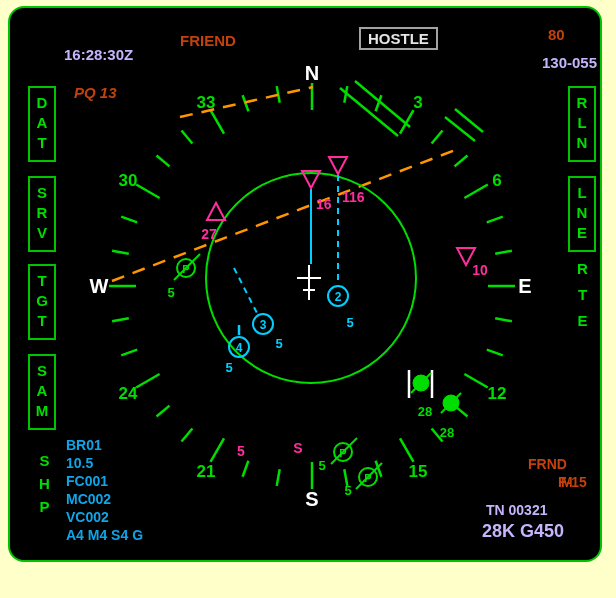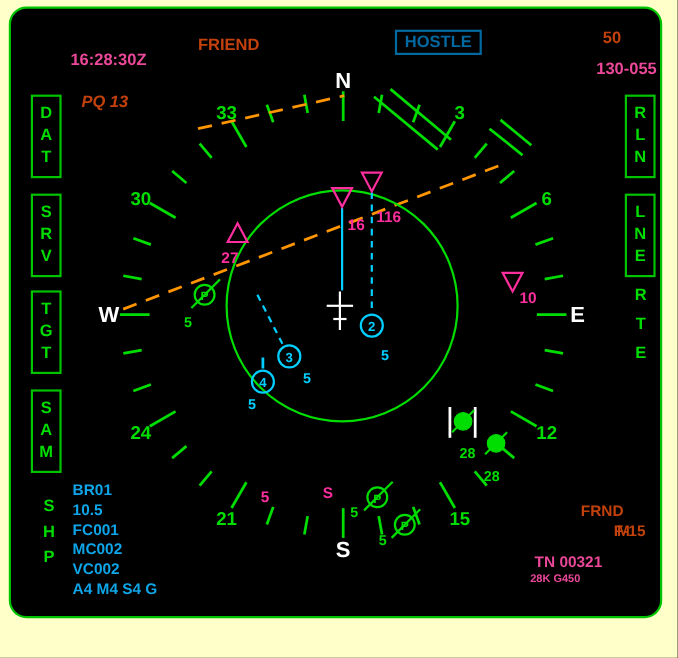--- a/index.html
+++ b/index.html
@@ -16,24 +16,24 @@
     width:594px; height:556px;
     background:#000;
     border:2px solid #00c400;
     border-radius:16px;
     box-sizing:border-box;
     overflow:hidden;
   }
   .display svg { position:absolute; left:0; top:0; }
   .txt { position:absolute; white-space:pre; }
   .g { color:#c2410c; }
-  .c { color:#ec4899; }
+  .c { color:#c4b5fd; }
   .hostile-box {
-    position:absolute; border:2px solid #0369a1;
-    padding:1px 7px; color:#0369a1; font-size:15px;
+    position:absolute; border:2px solid #a3a3a3;
+    padding:1px 7px; color:#e5e5e5; font-size:15px;
   }
   .bezel-btn {
     position:absolute; width:28px; height:76px;
     border:2px solid #00c400; box-sizing:border-box;
     display:flex; align-items:center; justify-content:center;
     color:#00dd00; font-size:15px;
   }
   .vtext { writing-mode:vertical-lr; text-orientation:upright; letter-spacing:3px; }
   .side-vtext {
     position:absolute; color:#00dd00; font-size:15px;
@@ -205,21 +205,21 @@
       <text x="118" y="178">30</text>
       <text x="196" y="100">33</text>
     </g>
   </svg>
 
   <div class="txt c" style="left:54px; top:38px; font-size:15px;">16:28:30Z</div>
   <div class="txt g" style="left:170px; top:24px; font-size:15px;">FRIEND</div>
   <div class="hostile-box" style="left:349px; top:19px;">
     <span>HOSTLE</span>
   </div>
-  <div class="txt g" style="left:538px; top:18px; font-size:15px;">50</div>
+  <div class="txt g" style="left:538px; top:18px; font-size:15px;">80</div>
   <div class="txt c" style="left:532px; top:46px; font-size:15px;text-align:center;">130-055</div>
   <div class="txt g" style="left:64px; top:76px; font-size:15px;font-style:italic;">PQ 13</div>
 
   <div class="bezel-btn" style="left:18px; top:78px;">
     <span class="vtext">DAT</span>
   </div>
   <div class="bezel-btn" style="left:18px; top:168px;">
     <span class="vtext">SRV</span>
   </div>
   <div class="bezel-btn" style="left:18px; top:256px;">
@@ -246,15 +246,15 @@
     <div class="bl-line">FC001</div>
     <div class="bl-line">MC002</div>
     <div class="bl-line">VC002</div>
     <div class="bl-line">A4 M4 S4 G</div>
   </div>
 
   <div class="txt g" style="left:494px; top:448px; font-size:14px;margin-left:24px;">FRND</div>
   <div class="txt g" style="left:503px; top:466px; font-size:14px;padding-left:45px;">F-15</div>
   <div class="txt g" style="left:551px; top:466px; font-size:14px;">M</div>
   <div class="txt c" style="left:476px; top:494px; font-size:14px;">TN 00321</div>
-  <div class="txt c" style="left:472px; top:513px; font-size:10px;">28K G450</div>
+  <div class="txt c" style="left:472px; top:513px; font-size:18px;">28K G450</div>
 
 </div>
 
 </body></html>

